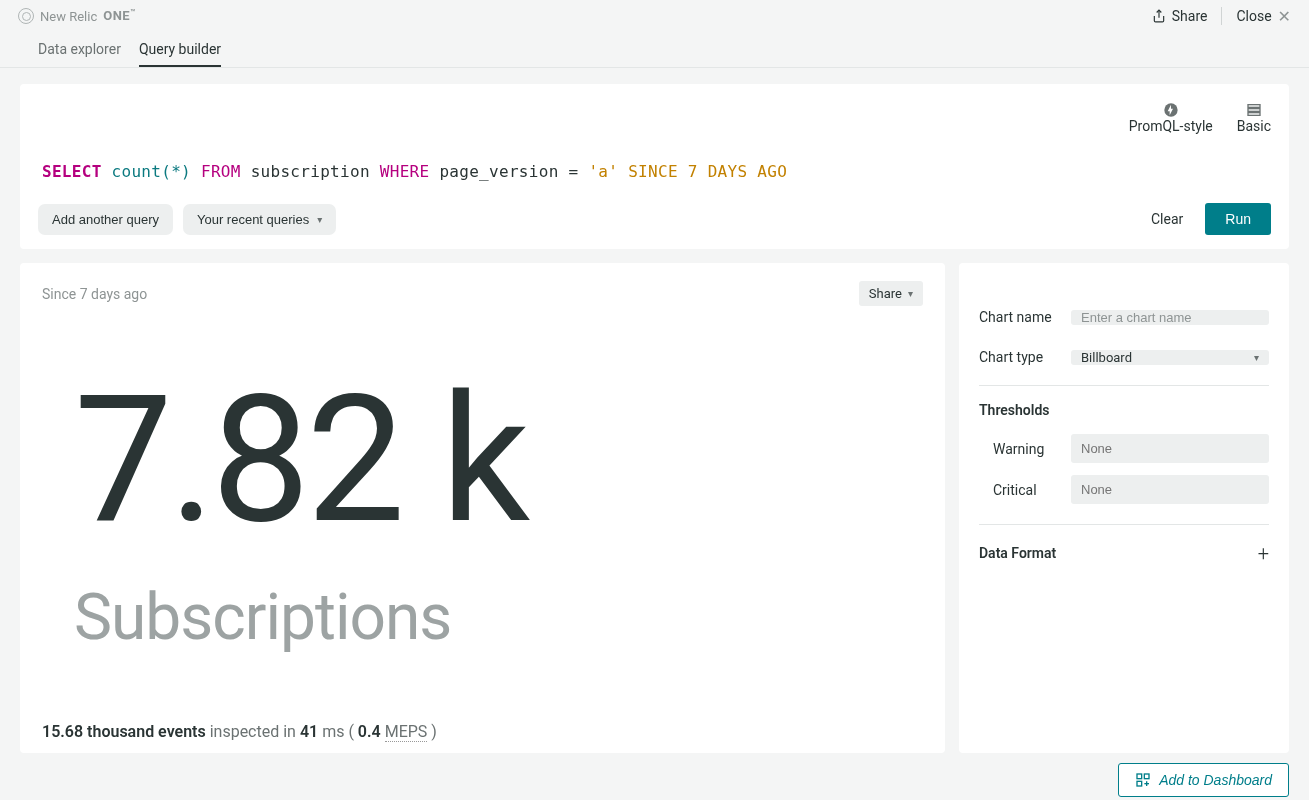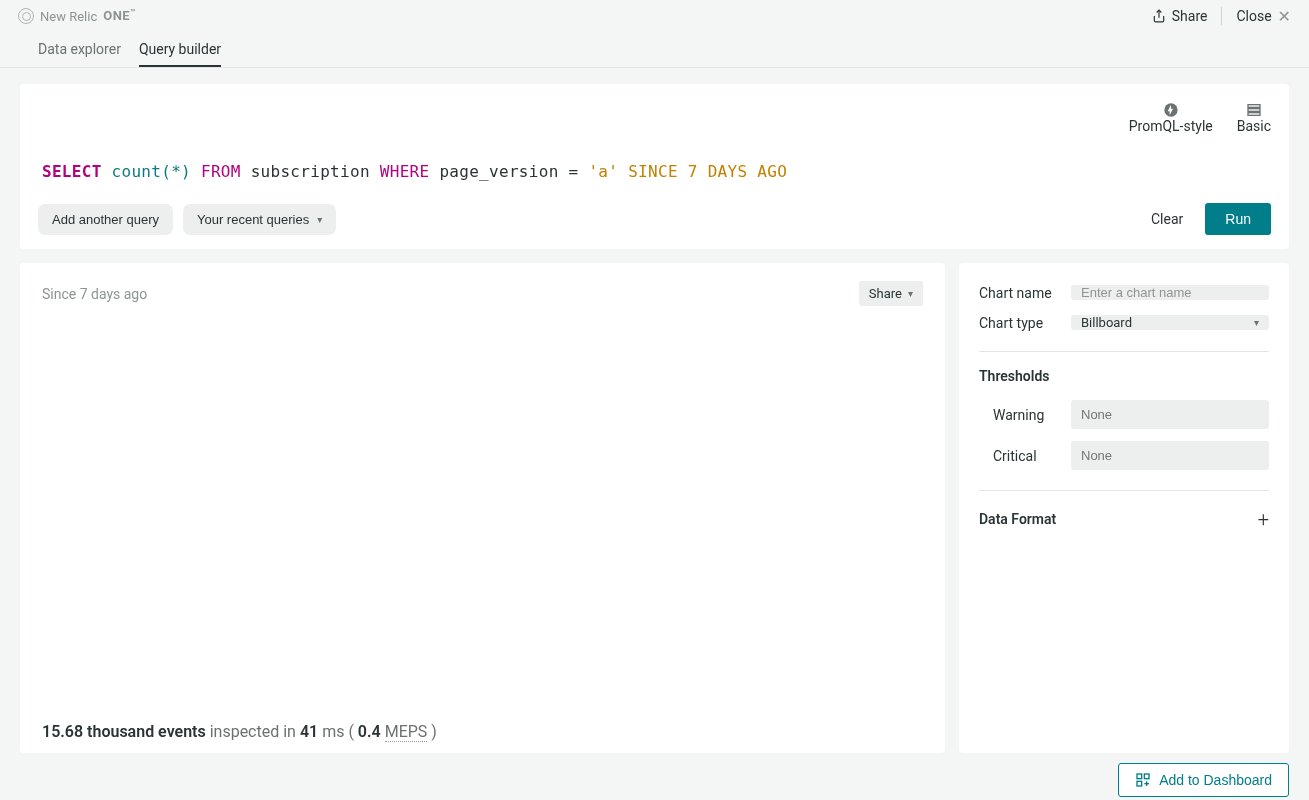--- a/index.html
+++ b/index.html
@@ -178,23 +178,24 @@
 .meps { border-bottom: 1px dotted #999; }
 
 .side-panel {
   width: 330px;
   background: #fff;
   border-radius: 4px;
   padding: 22px 20px;
 }
 .form-row {
   display: flex;
-  align-items: flex-start;
+  align-items: flex-end;
   justify-content: space-between;
   margin-bottom: 14px;
+  margin-top: 24px;
 }
 .form-label { font-size: 14px; color: #2a3434; }
 .form-input, .form-select {
   width: 198px;
   background: #edefef;
   border: none;
   border-radius: 3px;
   padding: 0 10px;
   font-size: 13px;
   color: #2a3434;
@@ -230,20 +231,21 @@
   border: 1px solid #007e8a;
   background: #fff;
   color: #007e8a;
   border-radius: 3px;
   padding: 8px 16px;
   font-size: 14px;
   cursor: pointer;
   display: flex;
   align-items: center;
   gap: 8px;
+  font-style: italic;
 }
 svg { display: block; }
 </style>
 </head>
 <body>
 
 <div class="topbar">
   <div class="brand">
     <span class="brand-logo"></span>
     <span>New Relic</span>
@@ -326,20 +328,24 @@
 
 <div class="content-row">
   <div class="result-panel">
     <div class="result-header">
       <span class="time-label">Since 7 days ago</span>
       <div class="share-pill">
         <span>Share</span>
         <span class="chev-down">▾</span>
       </div>
     </div>
+    <div class="billboard">
+      <div class="big-value">7.82 k</div>
+      <div class="big-label">Subscriptions</div>
+    </div>
     <div class="footer-stats">
       <b>15.68 thousand events</b><span> inspected in </span><b>41</b><span> ms ( </span><b>0.4 </b><span class="meps">MEPS</span><span> )</span>
     </div>
   </div>
 
   <div class="side-panel">
     <div class="form-row">
       <span class="form-label">Chart name</span>
       <input class="form-input" placeholder="Enter a chart name" style="">
     </div>

